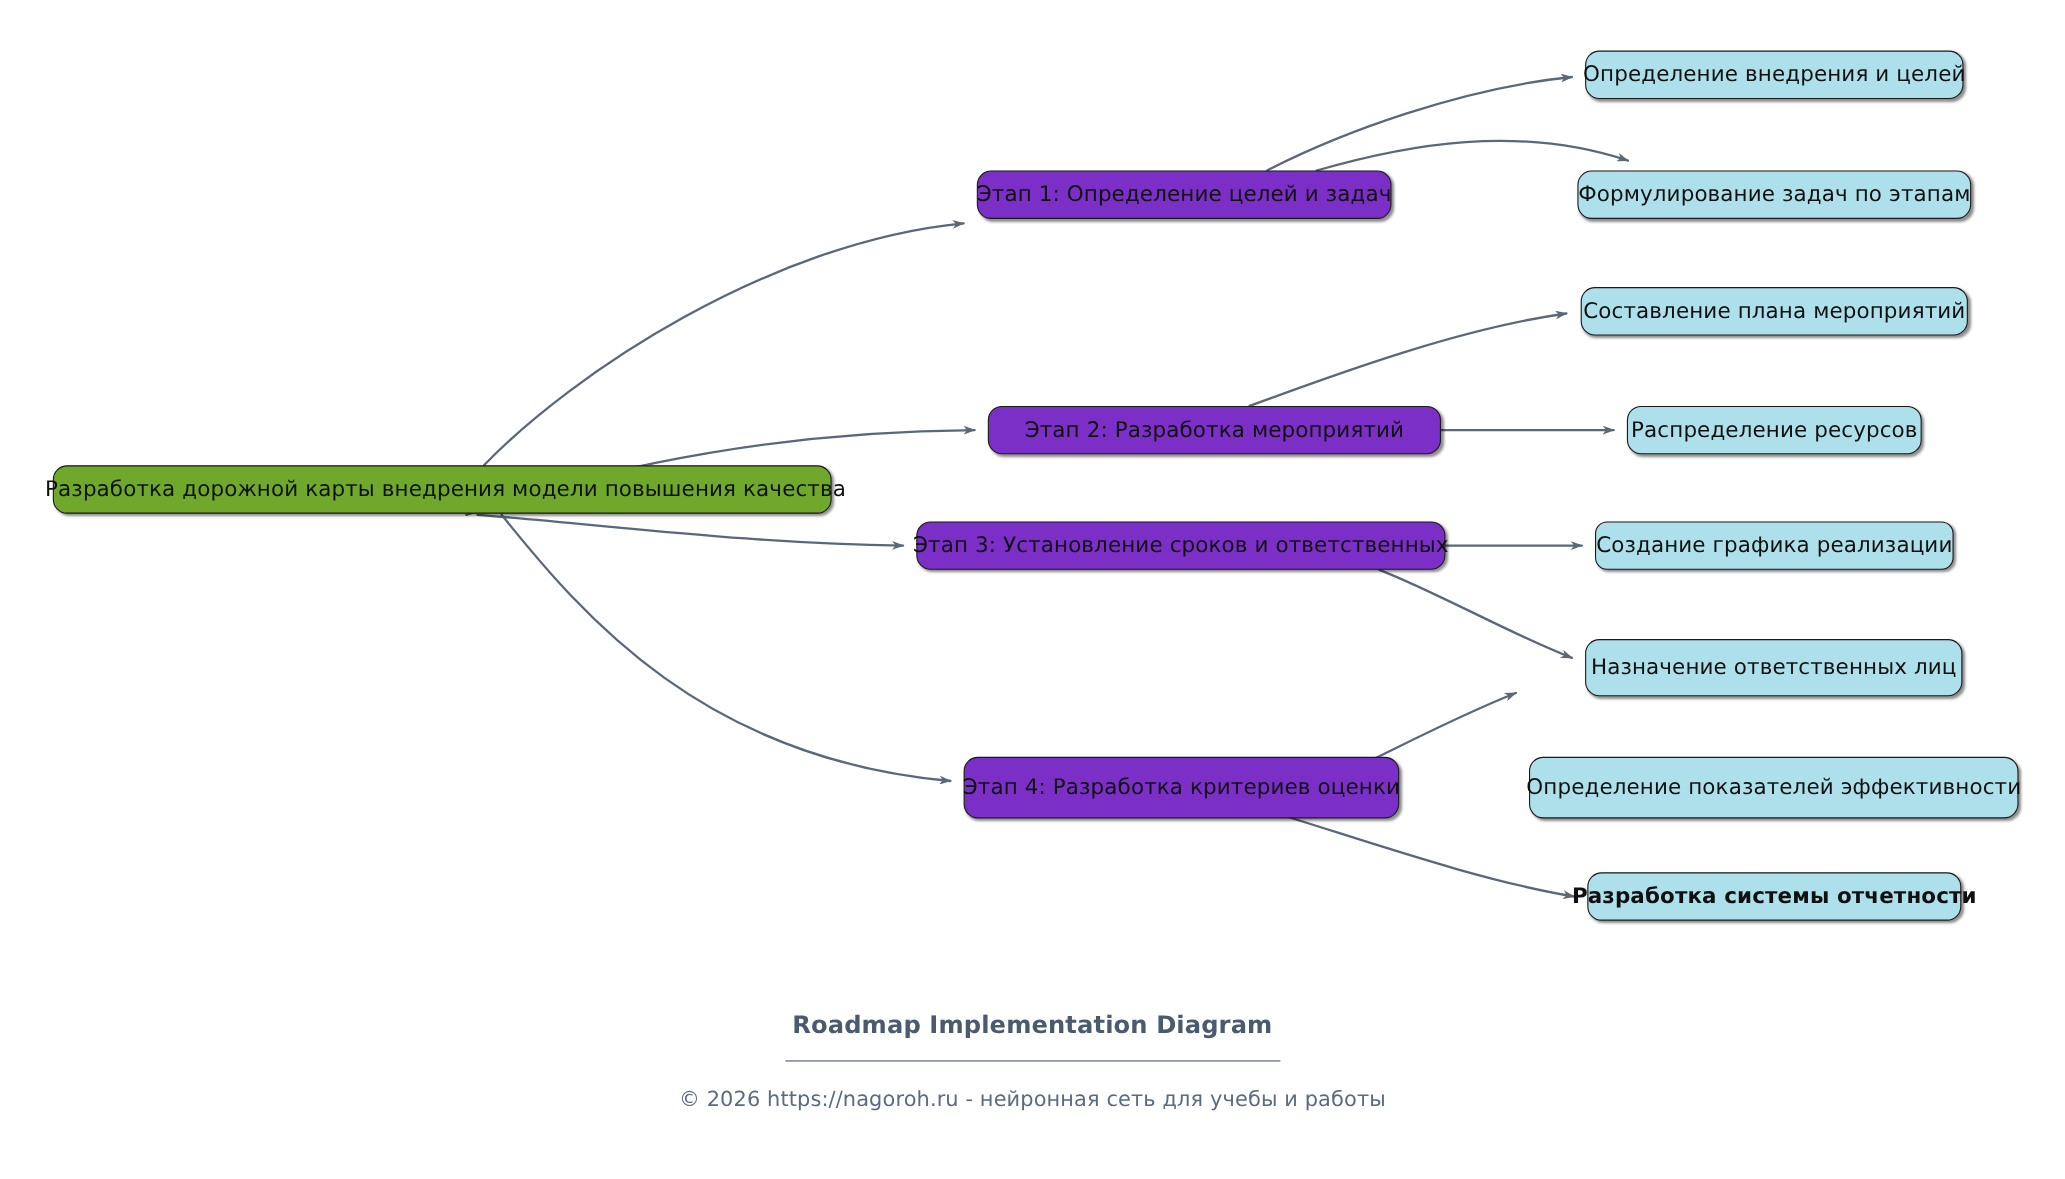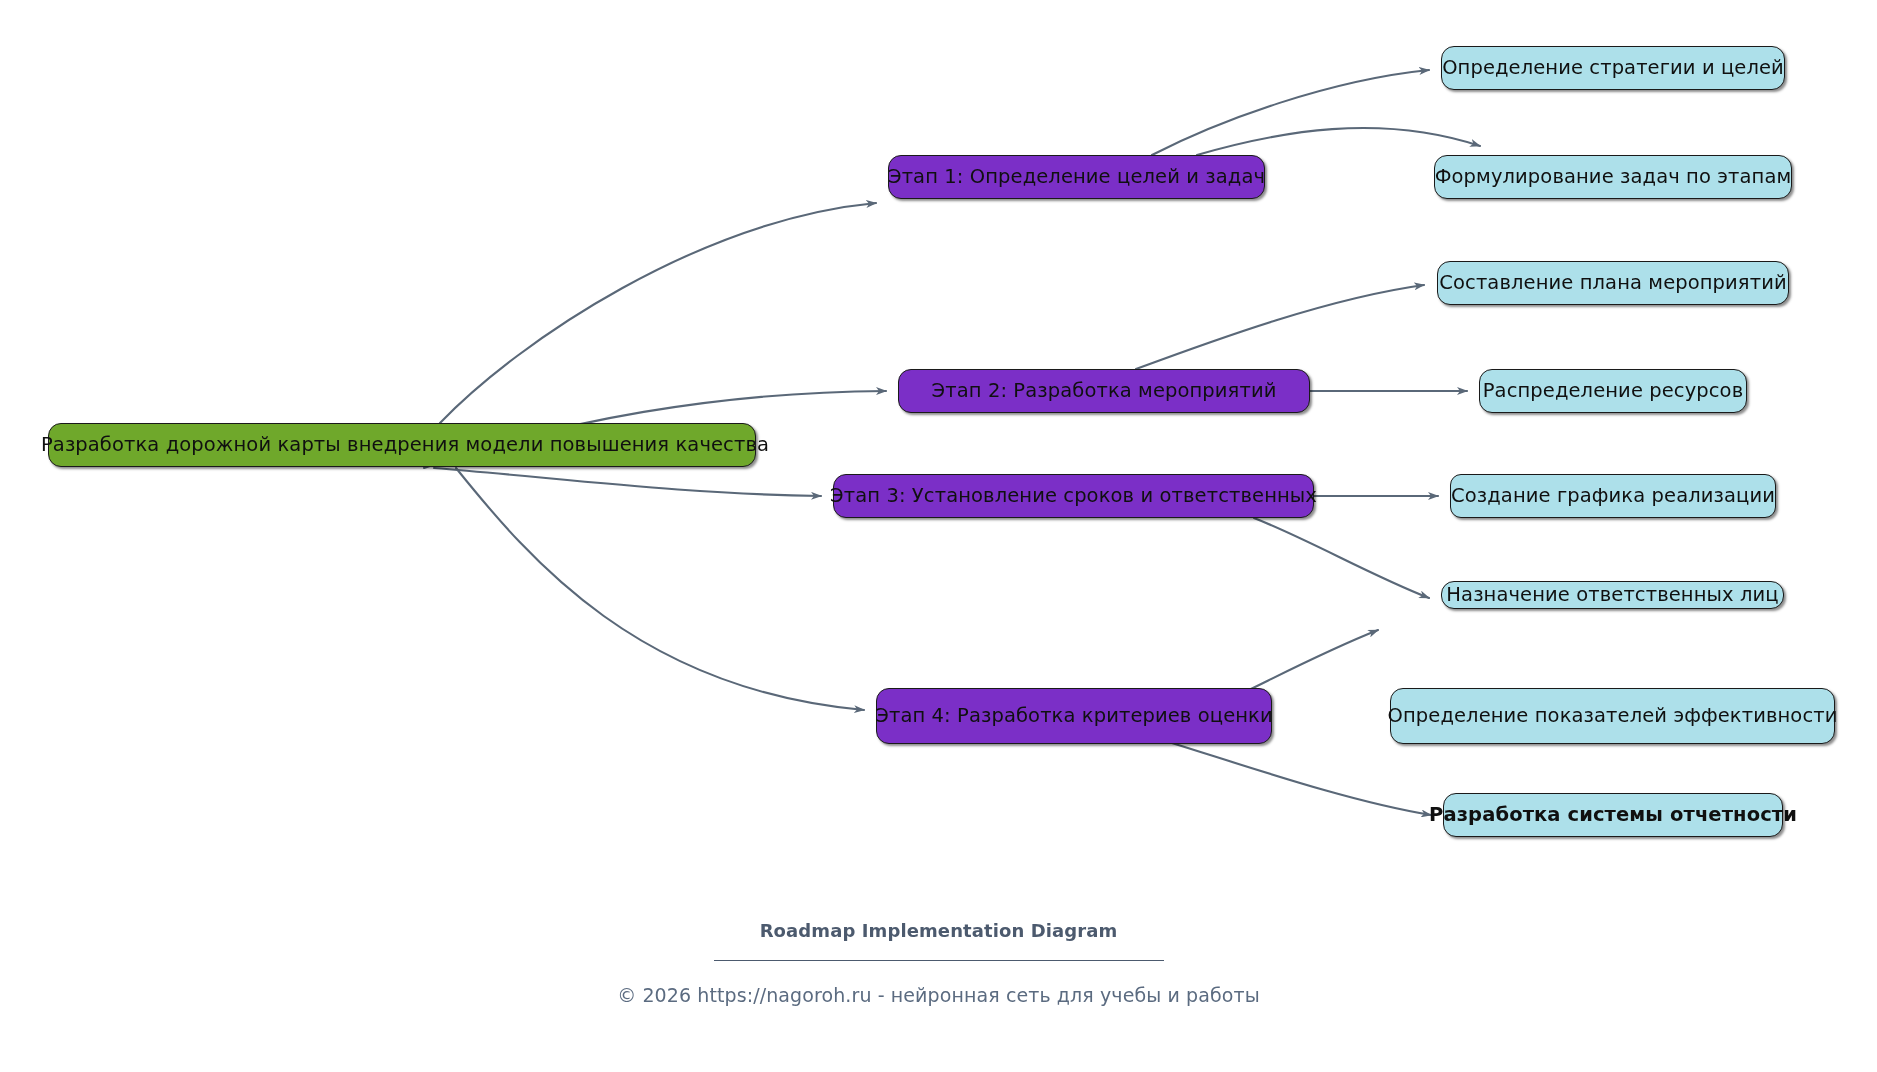--- a/index.html
+++ b/index.html
@@ -62,21 +62,21 @@
   
   #footer {
     position: absolute;
     left: 0;
     top: 920px;
     width: 1877px;
     text-align: center;
   }
   #footer-title {
     font-family: "DejaVu Sans", "Liberation Sans", sans-serif;
-    font-size: 18px;
+    font-size: 22px;
     font-weight: bold;
     color: #4c5a6e;
     letter-spacing: 0.1px;
   }
   #footer-rule {
     width: 450px;
     height: 0;
     border-top: 1.6px solid #4c5a6e;
     margin: 19px auto 0 auto;
   }
@@ -115,21 +115,21 @@
   </svg>
 
   <div class="node root" style="left: 48px; top: 423px; width: 708px; height: 44px;">
     <span>Разработка дорожной карты внедрения модели повышения качества</span>
   </div>
 
   <div class="node stage" style="left: 888px; top: 155px; width: 377px; height: 44px;">
     <span>Этап 1: Определение целей и задач</span>
   </div>
   <div class="node leaf" style="left: 1441px; top: 46px; width: 344px; height: 44px;">
-    <span>Определение стратегии и целей</span>
+    <span>Определение внедрения и целей</span>
   </div>
   <div class="node leaf" style="left: 1434px; top: 155px; width: 358px; height: 44px;">
     <span>Формулирование задач по этапам</span>
   </div>
 
   <div class="node stage" style="left: 898px; top: 369px; width: 412px; height: 44px;">
     <span>Этап 2: Разработка мероприятий</span>
   </div>
   <div class="node leaf" style="left: 1437px; top: 261px; width: 352px; height: 44px;">
     <span>Составление плана мероприятий</span>
@@ -137,21 +137,21 @@
   <div class="node leaf" style="left: 1479px; top: 369px; width: 268px; height: 44px;">
     <span>Распределение ресурсов</span>
   </div>
 
   <div class="node stage" style="left: 833px; top: 474px; width: 481px; height: 44px;">
     <span>Этап 3: Установление сроков и ответственных</span>
   </div>
   <div class="node leaf" style="left: 1450px; top: 474px; width: 326px; height: 44px; border-radius: 11px;">
     <span>Создание графика реализации</span>
   </div>
-  <div class="node leaf" style="left: 1441px; top: 581px; width: 343px; height: 28px;">
+  <div class="node leaf" style="left: 1441px; top: 581px; width: 343px; height: 52px;">
     <span>Назначение ответственных лиц</span>
   </div>
 
   <div class="node stage" style="left: 876px; top: 688px; width: 396px; height: 56px;">
     <span>Этап 4: Разработка критериев оценки</span>
   </div>
   <div class="node leaf" style="left: 1390px; top: 688px; width: 445px; height: 56px;">
     <span>Определение показателей эффективности</span>
   </div>
   <div class="node leaf" style="left: 1443px; top: 793px; width: 340px; height: 44px; font-weight: bold;">

